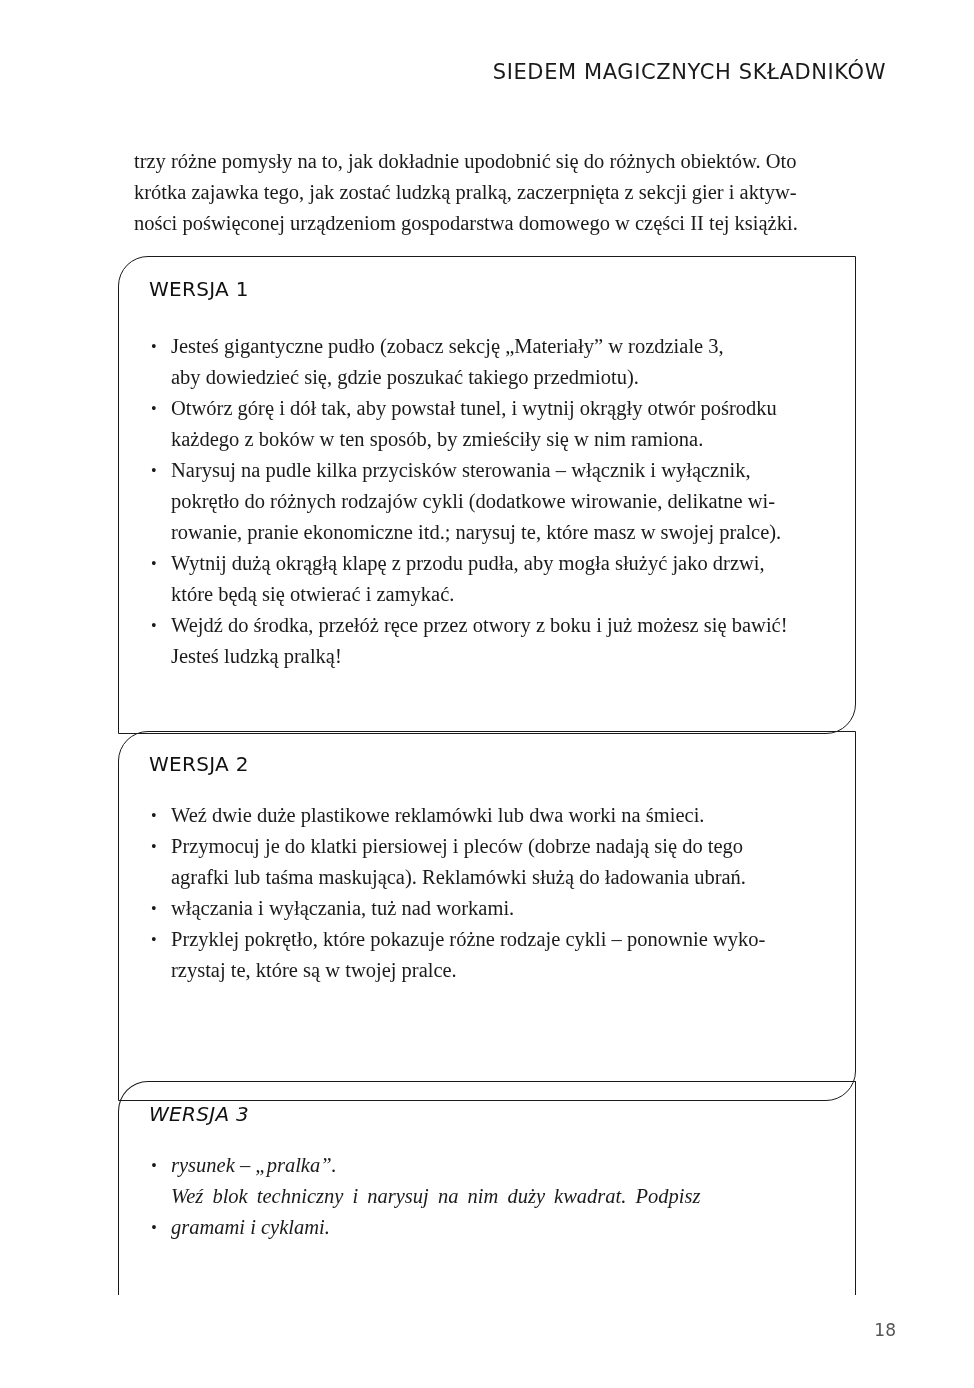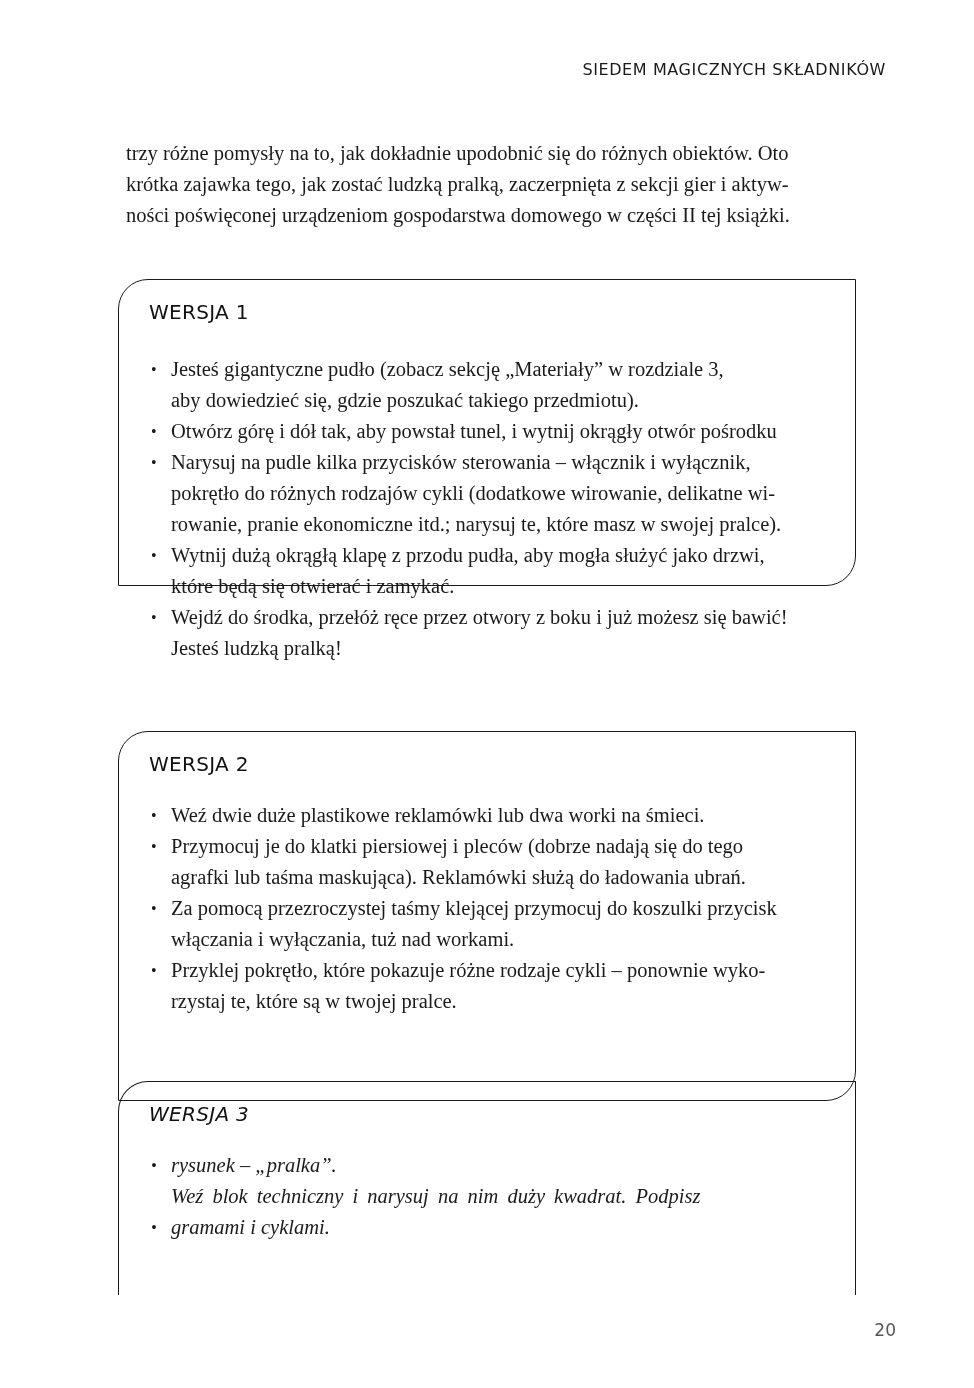--- a/index.html
+++ b/index.html
@@ -1,24 +1,24 @@
 <!DOCTYPE html>
 <html><head>
 <meta charset="utf-8">
 <style>
   html, body { margin: 0; padding: 0; background: #ffffff; }
   body { width: 974px; height: 1388px; position: relative; overflow: hidden; color: #1a1a1a; }
   .running-head {
     position: absolute; top: 60px; right: 88px;
-    font-family: "DejaVu Sans", sans-serif; font-size: 16px; letter-spacing: 0.6px; color: #1a1a1a;
+    font-family: "DejaVu Sans", sans-serif; font-size: 21px; letter-spacing: 0.6px; color: #1a1a1a;
   }
   .intro {
     position: absolute; left: 118px; top: 130px; width: 740px;
     font-family: "Liberation Serif", serif; font-size: 20.5px; line-height: 31px;
-    text-align: justify; margin: 8px;
+    text-align: justify; margin: 16px;
   }
   .intro span { display: block; white-space: nowrap; }
   .box {
     position: absolute; left: 118px; width: 738px;
     border: 1.5px solid #1a1a1a; border-radius: 30px 0 30px 0;
     box-sizing: border-box;
     font-family: "Liberation Serif", serif;
   }
   .box.open-bottom { border-bottom: none; border-radius: 30px 0 0 0; }
   .box h2 {
@@ -38,31 +38,32 @@
 <body>
 
 <div class="running-head">SIEDEM MAGICZNYCH SKŁADNIKÓW</div>
 
 <p class="intro">
   <span>trzy różne pomysły na to, jak dokładnie upodobnić się do różnych obiektów. Oto</span>
   <span>krótka zajawka tego, jak zostać ludzką pralką, zaczerpnięta z sekcji gier i aktyw-</span>
   <span>ności poświęconej urządzeniom gospodarstwa domowego w części II tej książki.</span>
 </p>
 
-<div class="box" style="top:256px;height:307px;margin-top:23px;">
+<div class="box" style="top:256px;height:478px;">
   <h2>WERSJA 1</h2>
   <ul style="top:74px;">
     <li>
         <span class="bullet">•</span>
         <span class="line">Jesteś gigantyczne pudło (zobacz sekcję „Materiały” w rozdziale 3,</span>
         <span class="line">aby dowiedzieć się, gdzie poszukać takiego przedmiotu).</span>
       </li>
     <li>
         <span class="bullet">•</span>
         <span class="line">Otwórz górę i dół tak, aby powstał tunel, i wytnij okrągły otwór pośrodku</span>
+        <span class="line">każdego z boków w ten sposób, by zmieściły się w nim ramiona.</span>
       </li>
     <li>
         <span class="bullet">•</span>
         <span class="line">Narysuj na pudle kilka przycisków sterowania – włącznik i wyłącznik,</span>
         <span class="line">pokrętło do różnych rodzajów cykli (dodatkowe wirowanie, delikatne wi-</span>
         <span class="line">rowanie, pranie ekonomiczne itd.; narysuj te, które masz w swojej pralce).</span>
       </li>
     <li>
         <span class="bullet">•</span>
         <span class="line">Wytnij dużą okrągłą klapę z przodu pudła, aby mogła służyć jako drzwi,</span>
@@ -83,21 +84,20 @@
         <span class="bullet">•</span>
         <span class="line">Weź dwie duże plastikowe reklamówki lub dwa worki na śmieci.</span>
       </li>
     <li>
         <span class="bullet">•</span>
         <span class="line">Przymocuj je do klatki piersiowej i pleców (dobrze nadają się do tego</span>
         <span class="line">agrafki lub taśma maskująca). Reklamówki służą do ładowania ubrań.</span>
       </li>
     <li>
         <span class="bullet">•</span>
-        <span class="line">Za pomocą przezroczystej taśmy klejącej przymocuj do koszulki przycisk</span>
         <span class="line">włączania i wyłączania, tuż nad workami.</span>
       </li>
     <li>
         <span class="bullet">•</span>
         <span class="line">Przyklej pokrętło, które pokazuje różne rodzaje cykli – ponownie wyko-</span>
         <span class="line">rzystaj te, które są w twojej pralce.</span>
       </li>
   </ul>
 </div>
 
@@ -109,13 +109,13 @@
         <span class="line">rysunek – „pralka”.</span>
         <span class="line" style="word-spacing:4px;">Weź blok techniczny i narysuj na nim duży kwadrat. Podpisz</span>
       </li>
     <li>
         <span class="bullet">•</span>
         <span class="line">gramami i cyklami.</span>
       </li>
   </ul>
 </div>
 
-<div class="page-number">20</div>
+<div class="page-number">18</div>
 
 </body></html>

